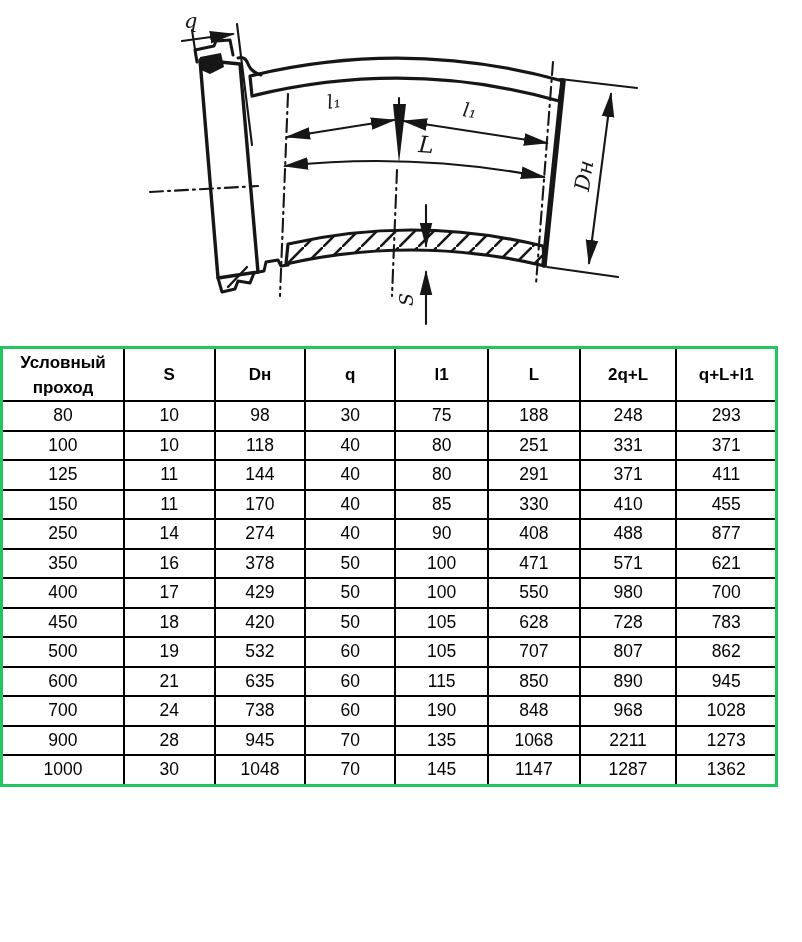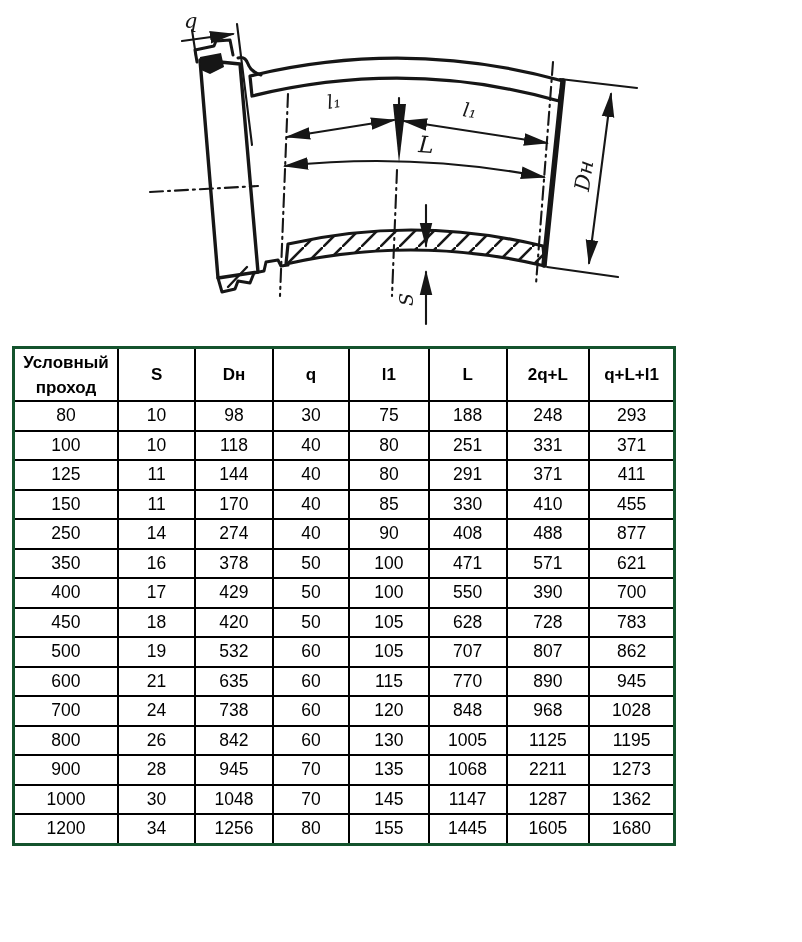--- a/index.html
+++ b/index.html
@@ -11,22 +11,22 @@
   .drawing-wrap{height:346px;position:relative;}
   .drawing-wrap svg{display:block;}
   .ink{stroke:#161616;fill:none;stroke-linecap:round;stroke-linejoin:round;}
   .dim{stroke:#161616;stroke-width:2.1;fill:none;stroke-linecap:round;}
   .dashdot{stroke-dasharray:13 5 2 5;}
   .dimlabel{
     font-family:"DejaVu Serif",serif;font-style:italic;
     fill:#161616;stroke:none;
   }
   table.dims{
-    border-collapse:collapse;margin-left:12px;width:664px;
-    table-layout:fixed;border:3px solid #14532d;
+    border-collapse:collapse;width:778px;
+    table-layout:fixed;border:3px solid #22c55e;
   }
   .dims th,.dims td{
     border:2px solid #000;text-align:center;vertical-align:middle;
     padding:0 2px;overflow:hidden;white-space:normal;
   }
   .dims th{font-size:17px;font-weight:bold;height:51px;line-height:25px;}
   .dims td{font-size:17.5px;font-weight:400;height:27.5px;line-height:27px;}
 </style>
 </head>
 <body>
@@ -170,21 +170,21 @@
         <td>571</td>
         <td>621</td>
       </tr>
       <tr>
         <td>400</td>
         <td>17</td>
         <td>429</td>
         <td>50</td>
         <td>100</td>
         <td>550</td>
-        <td>390</td>
+        <td>980</td>
         <td>700</td>
       </tr>
       <tr>
         <td>450</td>
         <td>18</td>
         <td>420</td>
         <td>50</td>
         <td>105</td>
         <td>628</td>
         <td>728</td>
@@ -199,43 +199,33 @@
         <td>707</td>
         <td>807</td>
         <td>862</td>
       </tr>
       <tr>
         <td>600</td>
         <td>21</td>
         <td>635</td>
         <td>60</td>
         <td>115</td>
-        <td>770</td>
+        <td>850</td>
         <td>890</td>
         <td>945</td>
       </tr>
       <tr>
         <td>700</td>
         <td>24</td>
         <td>738</td>
         <td>60</td>
-        <td>120</td>
+        <td>190</td>
         <td>848</td>
         <td>968</td>
         <td>1028</td>
-      </tr>
-      <tr>
-        <td>800</td>
-        <td>26</td>
-        <td>842</td>
-        <td>60</td>
-        <td>130</td>
-        <td>1005</td>
-        <td>1125</td>
-        <td>1195</td>
       </tr>
       <tr>
         <td>900</td>
         <td>28</td>
         <td>945</td>
         <td>70</td>
         <td>135</td>
         <td>1068</td>
         <td>2211</td>
         <td>1273</td>
@@ -243,24 +233,14 @@
       <tr>
         <td>1000</td>
         <td>30</td>
         <td>1048</td>
         <td>70</td>
         <td>145</td>
         <td>1147</td>
         <td>1287</td>
         <td>1362</td>
       </tr>
-      <tr>
-        <td>1200</td>
-        <td>34</td>
-        <td>1256</td>
-        <td>80</td>
-        <td>155</td>
-        <td>1445</td>
-        <td>1605</td>
-        <td>1680</td>
-      </tr>
     </tbody>
 </table>
 
 </body></html>

